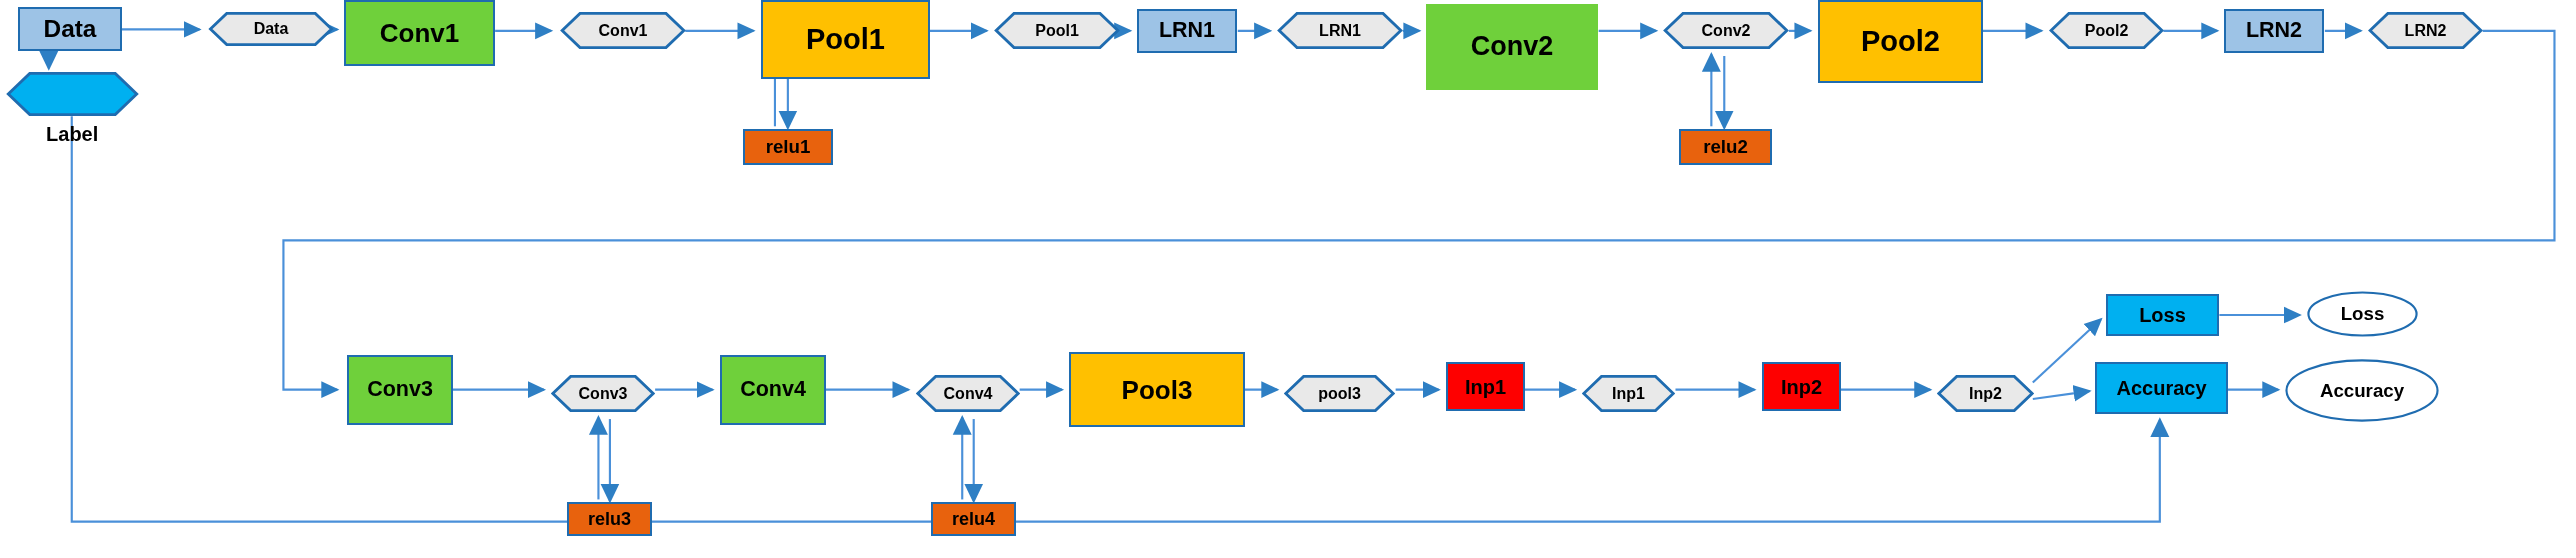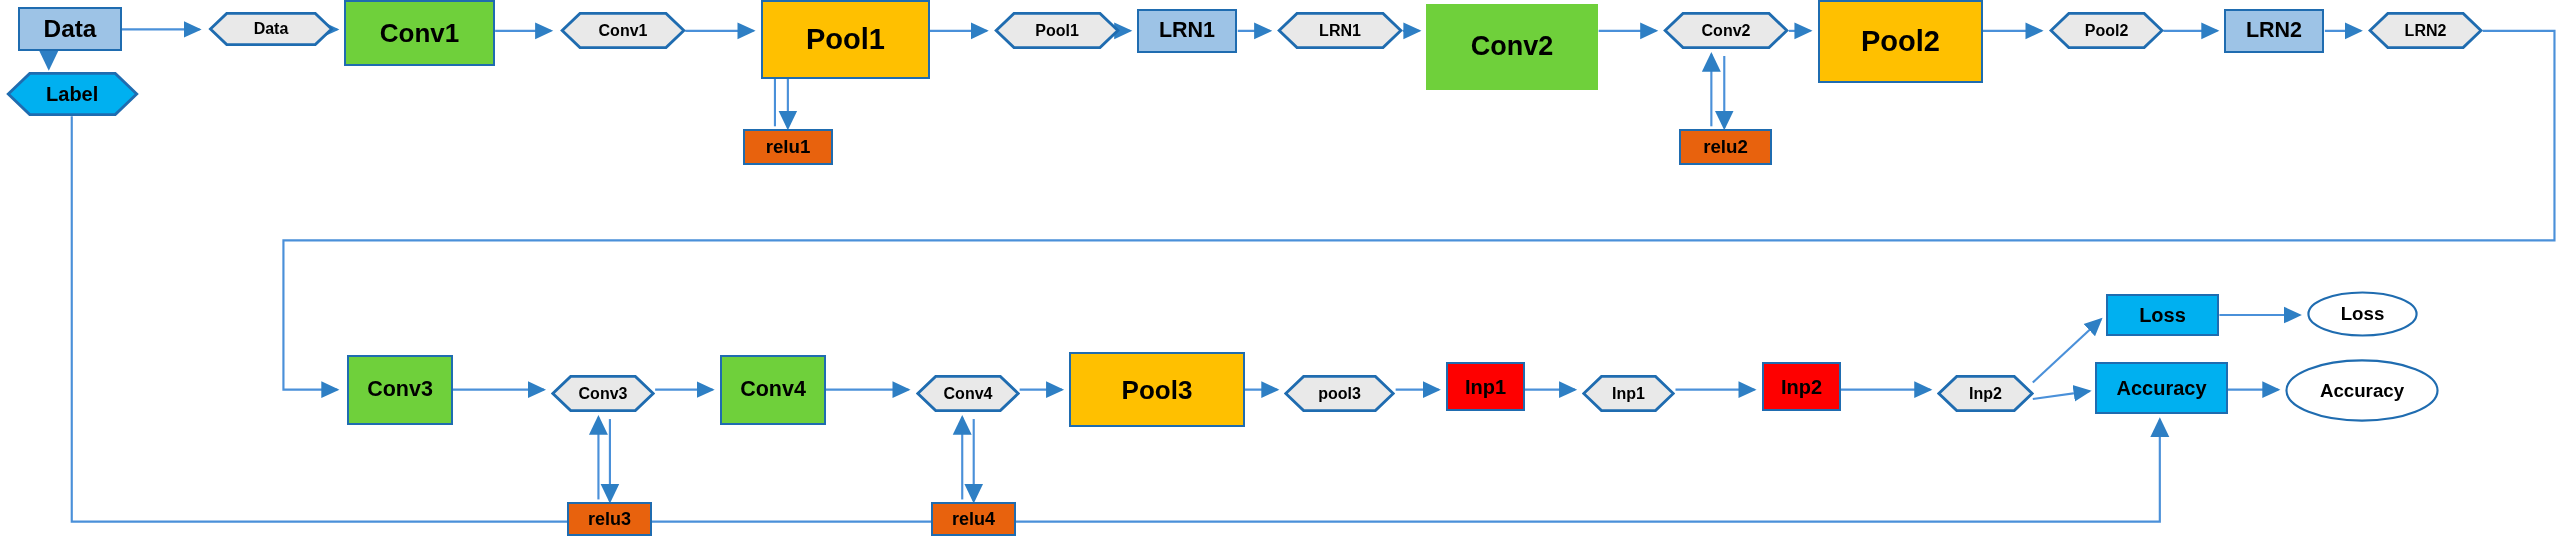--- a/index.html
+++ b/index.html
@@ -163,21 +163,21 @@
       <div class="hexwrap" style="left: 2368px; top: 12.2px; width: 115px; height: 37px;">
         <svg width="115" height="37" viewBox="0 0 160 52">
           <polygon points="27.04,2 132.96,2 158,26 132.96,50 27.04,50 2,26" fill="#e9e9e9" stroke="#1f6cb0" stroke-width="4" stroke-linejoin="miter"></polygon>
         </svg>
         <div class="hexlabel" style="font-size: 16px;">LRN2</div>
       </div>
       <div class="hexwrap" style="left: 5.7px; top: 72px; width: 133px; height: 44px;">
         <svg width="133" height="44" viewBox="0 0 185 62">
           <polygon points="32.24,2 152.76,2 183,31 152.76,60 32.24,60 2,31" fill="#00b0f0" stroke="#1f6cb0" stroke-width="4" stroke-linejoin="miter"></polygon>
         </svg>
-        <div class="hexlabel" style="font-size: 20px;">Label</div>
+        <div class="hexlabel" style="font-size: 20px; margin-top: 40px;">Label</div>
       </div>
       <div class="node rect" style="left: 347px; top: 355px; width: 106px; height: 70px; background: rgb(111, 208, 59); font-size: 21.5px;">
         <span>Conv3</span>
       </div>
       <div class="hexwrap" style="left: 551px; top: 375px; width: 104px; height: 37px;">
         <svg width="104" height="37" viewBox="0 0 145 52">
           <polygon points="27.04,2 117.96000000000001,2 143,26 117.96000000000001,50 27.04,50 2,26" fill="#e9e9e9" stroke="#1f6cb0" stroke-width="4" stroke-linejoin="miter"></polygon>
         </svg>
         <div class="hexlabel" style="font-size: 16px;">Conv3</div>
       </div>

